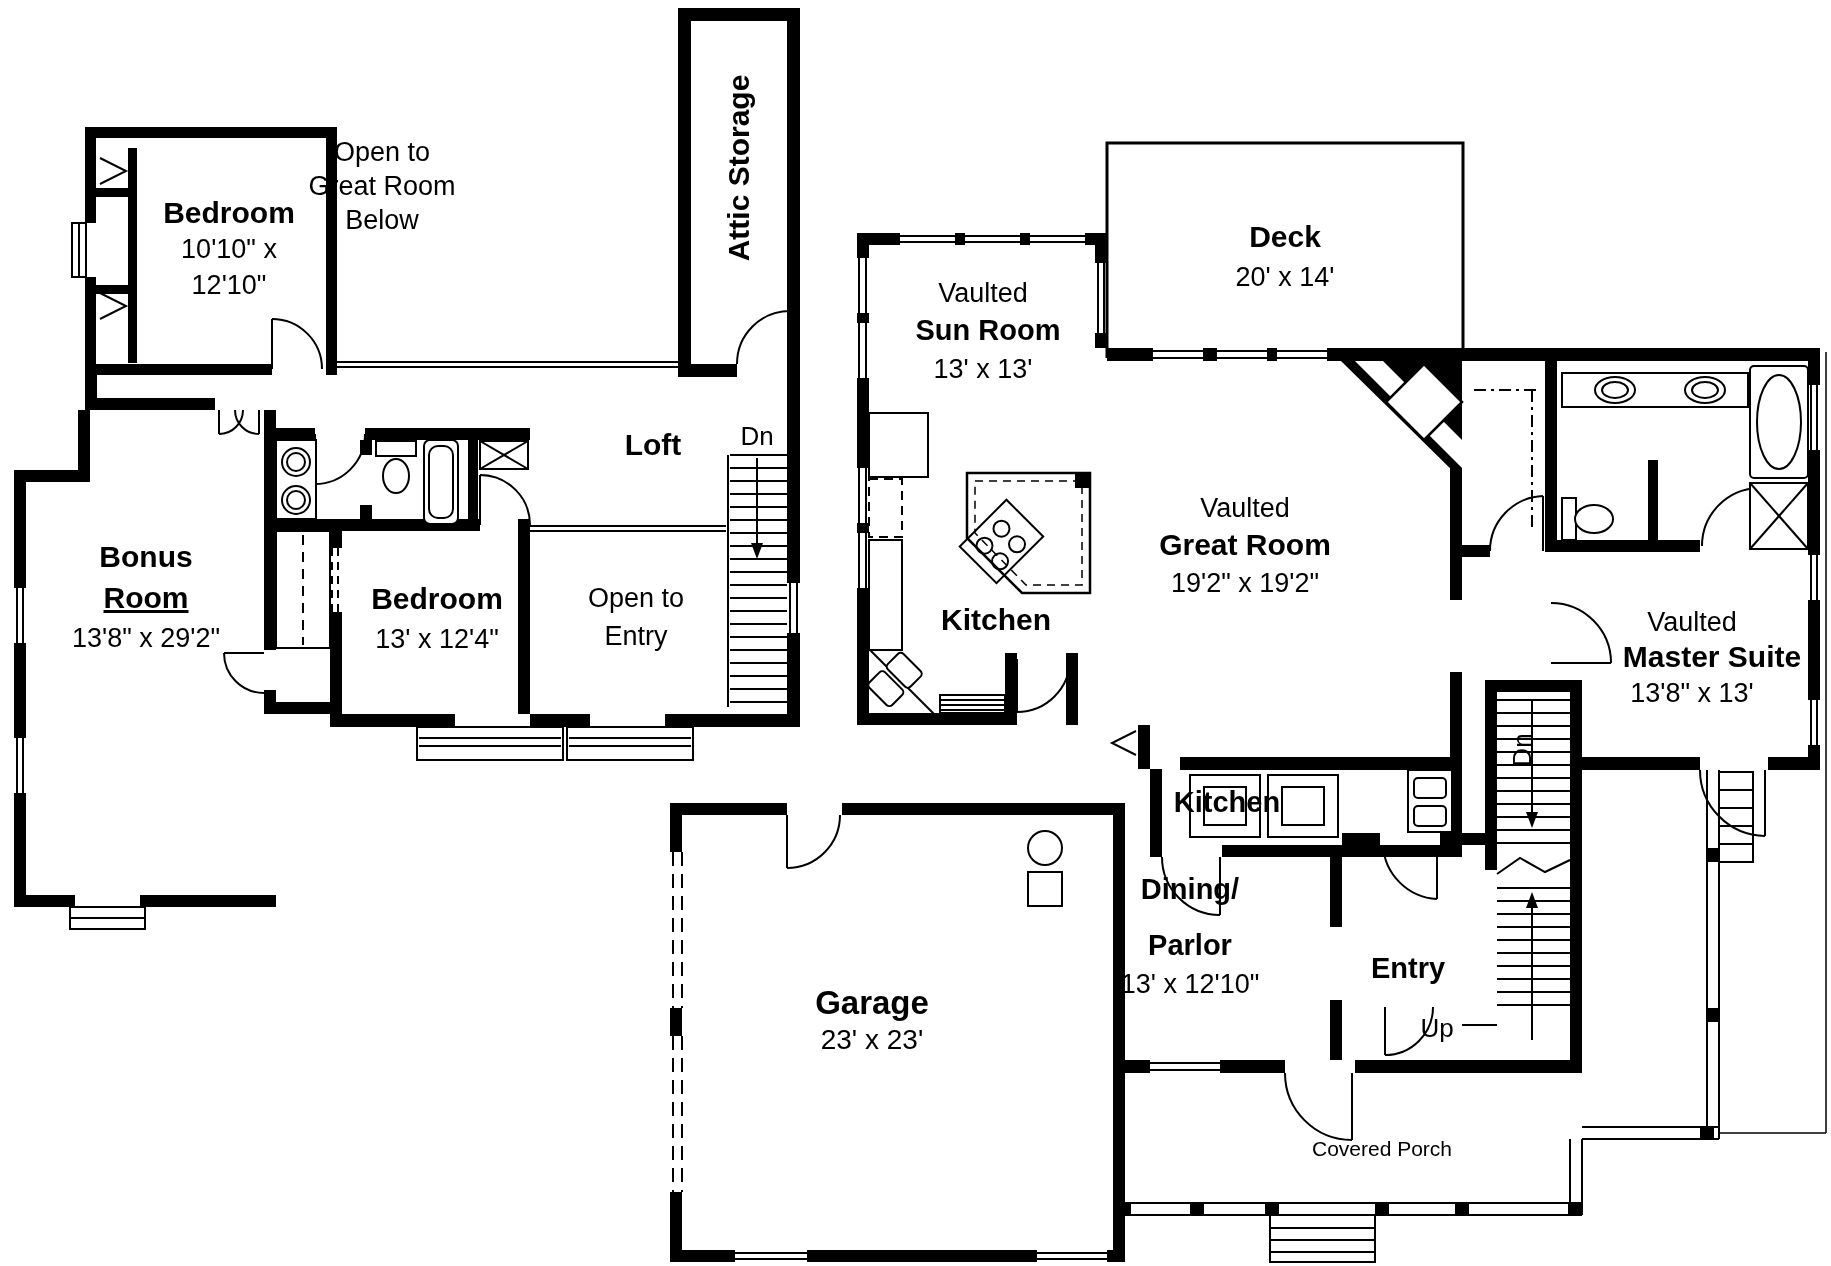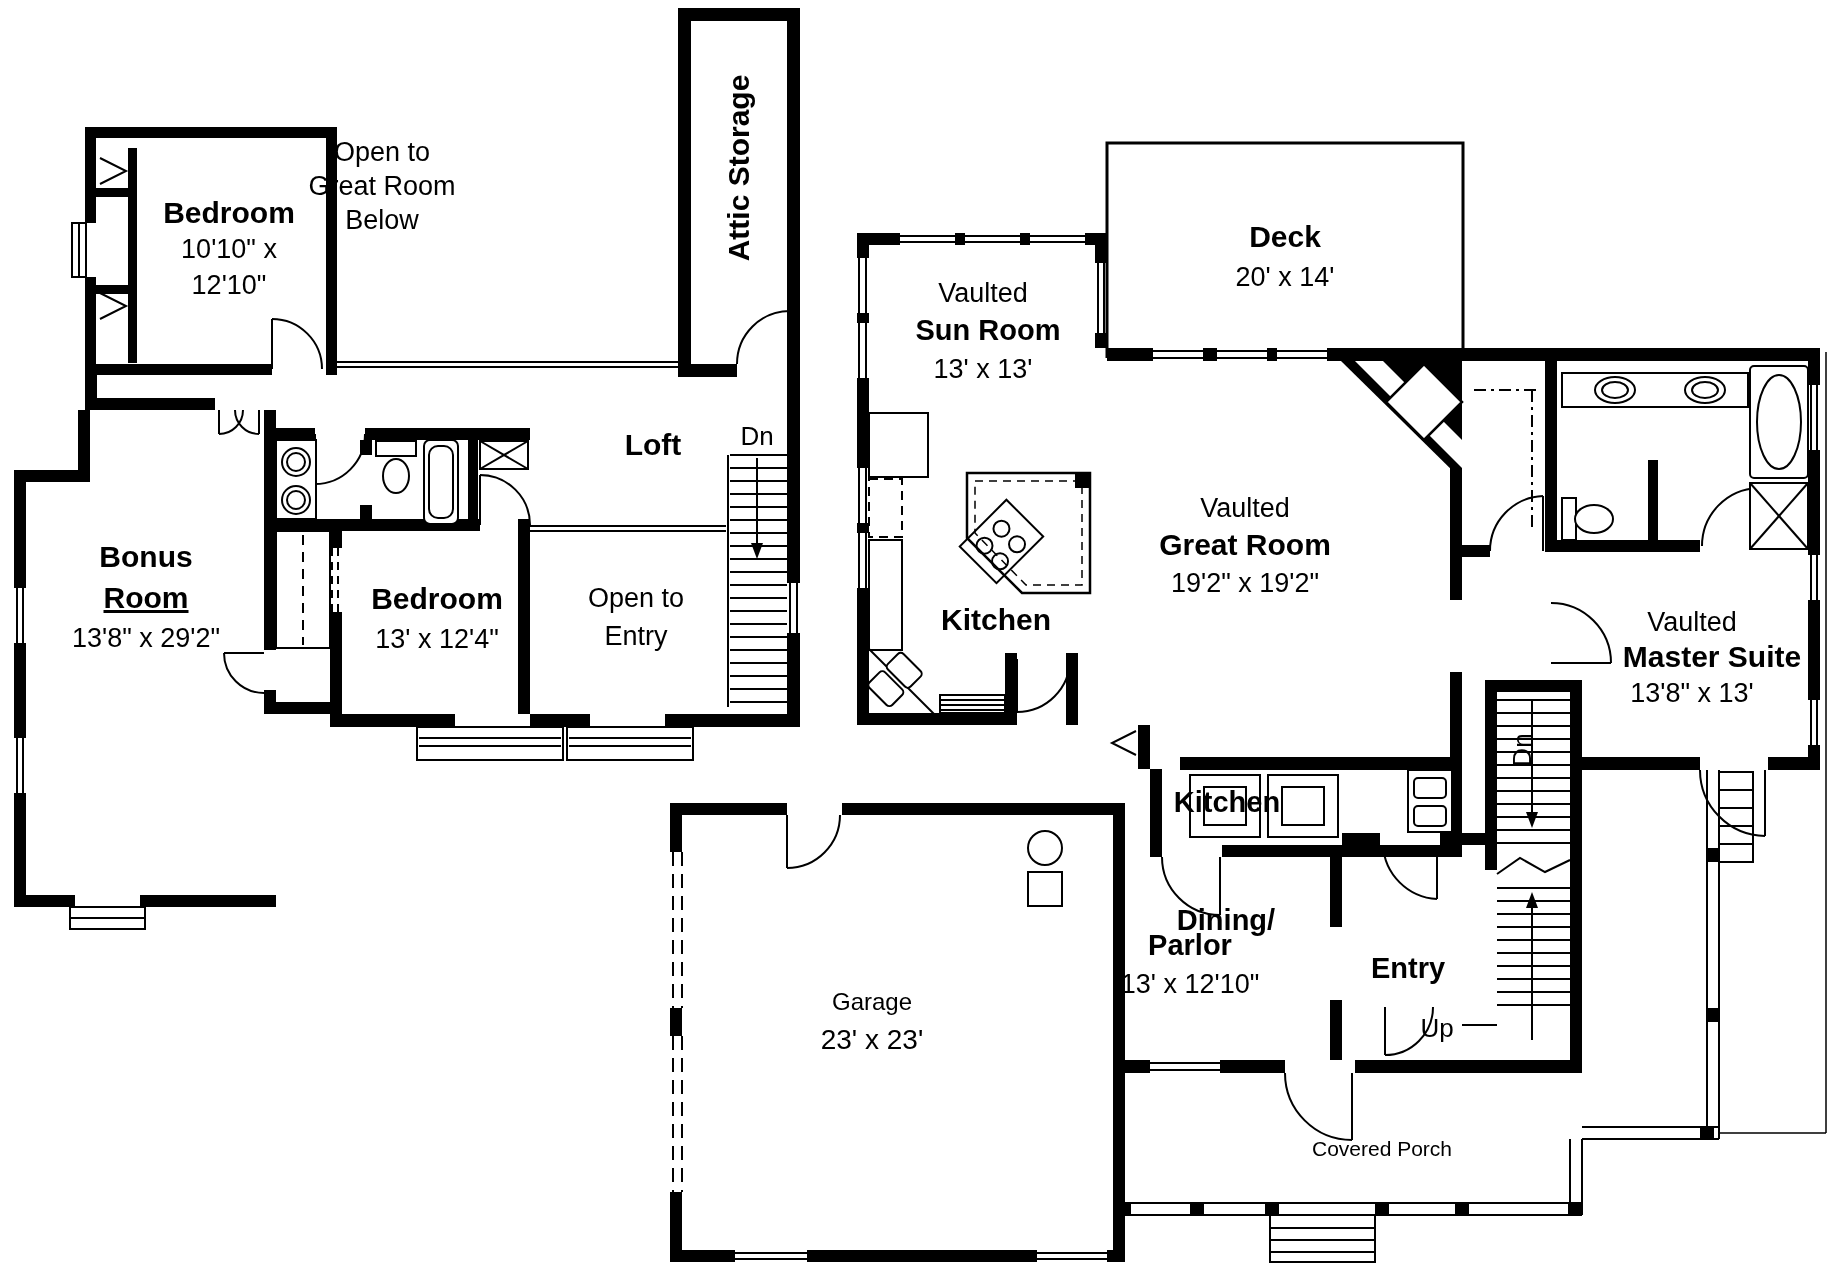--- a/index.html
+++ b/index.html
@@ -4,21 +4,21 @@
 <style>
   html,body{margin:0;padding:0;background:#fff;}
   #plan{position:relative;width:1831px;height:1266px;background:#fff;overflow:hidden;
         font-family:"Liberation Sans",sans-serif;color:#000;}
   #plan svg{position:absolute;left:0;top:0;}
   .lbl{position:absolute;transform:translate(-50%,-50%);white-space:nowrap;
        font-family:"Liberation Sans",sans-serif;color:#000;line-height:1;}
   .rot{transform:translate(-50%,-50%) rotate(-90deg);}
   .s27{font-size:27px;text-align:right;} .s26{font-size:26px;} .s28{font-size:28px;}
   .s29{font-size:29px;font-weight:bold;} .s30{font-size:30px;font-weight:bold;}
-  .s31{font-size:21px;font-weight:normal;} .s32{font-size:24px;font-weight:normal;}
+  .s31{font-size:21px;font-weight:normal;} .s32{font-size:33px;font-weight:bold;}
 </style>
 </head>
 <body>
 
 <div id="plan">
 <svg width="1831" height="1266" viewBox="0 0 1831 1266">
   <rect x="0" y="0" width="1831" height="1266" fill="#ffffff"></rect>
 
   <g fill="#000" stroke="none">
 
@@ -480,21 +480,21 @@
   <div class="lbl s30" style="left:1245px;top:545px;">Great Room</div>
   <div class="lbl s27" style="left:1245px;top:583px;">19'2" x 19'2"</div>
 
   <div class="lbl s30" style="left:996px;top:620px;">Kitchen</div>
   <div class="lbl s29" style="left:1227px;top:802px;">Kitchen</div>
 
   <div class="lbl s27" style="left:1692px;top:622px;">Vaulted</div>
   <div class="lbl s30" style="left:1692px;top:657px;margin-left:20px;">Master Suite</div>
   <div class="lbl s27" style="left:1692px;top:693px;">13'8" x 13'</div>
 
-  <div class="lbl s29" style="left:1190px;top:920px;margin-left:36px;">Dining/</div>
+  <div class="lbl s29" style="left:1190px;top:889px;">Dining/</div>
   <div class="lbl s29" style="left:1190px;top:945px;">Parlor</div>
   <div class="lbl s27" style="left:1190px;top:984px;">13' x 12'10"</div>
 
   <div class="lbl s29" style="left:1408px;top:968px;">Entry</div>
   <div class="lbl s26" style="left:1437px;top:1028px;">Up</div>
   <div class="lbl rot s26" style="left:1522px;top:750px;">Dn</div>
 
   <div class="lbl s32" style="left:872px;top:1002px;">Garage</div>
   <div class="lbl s28" style="left:872px;top:1040px;">23' x 23'</div>
 

